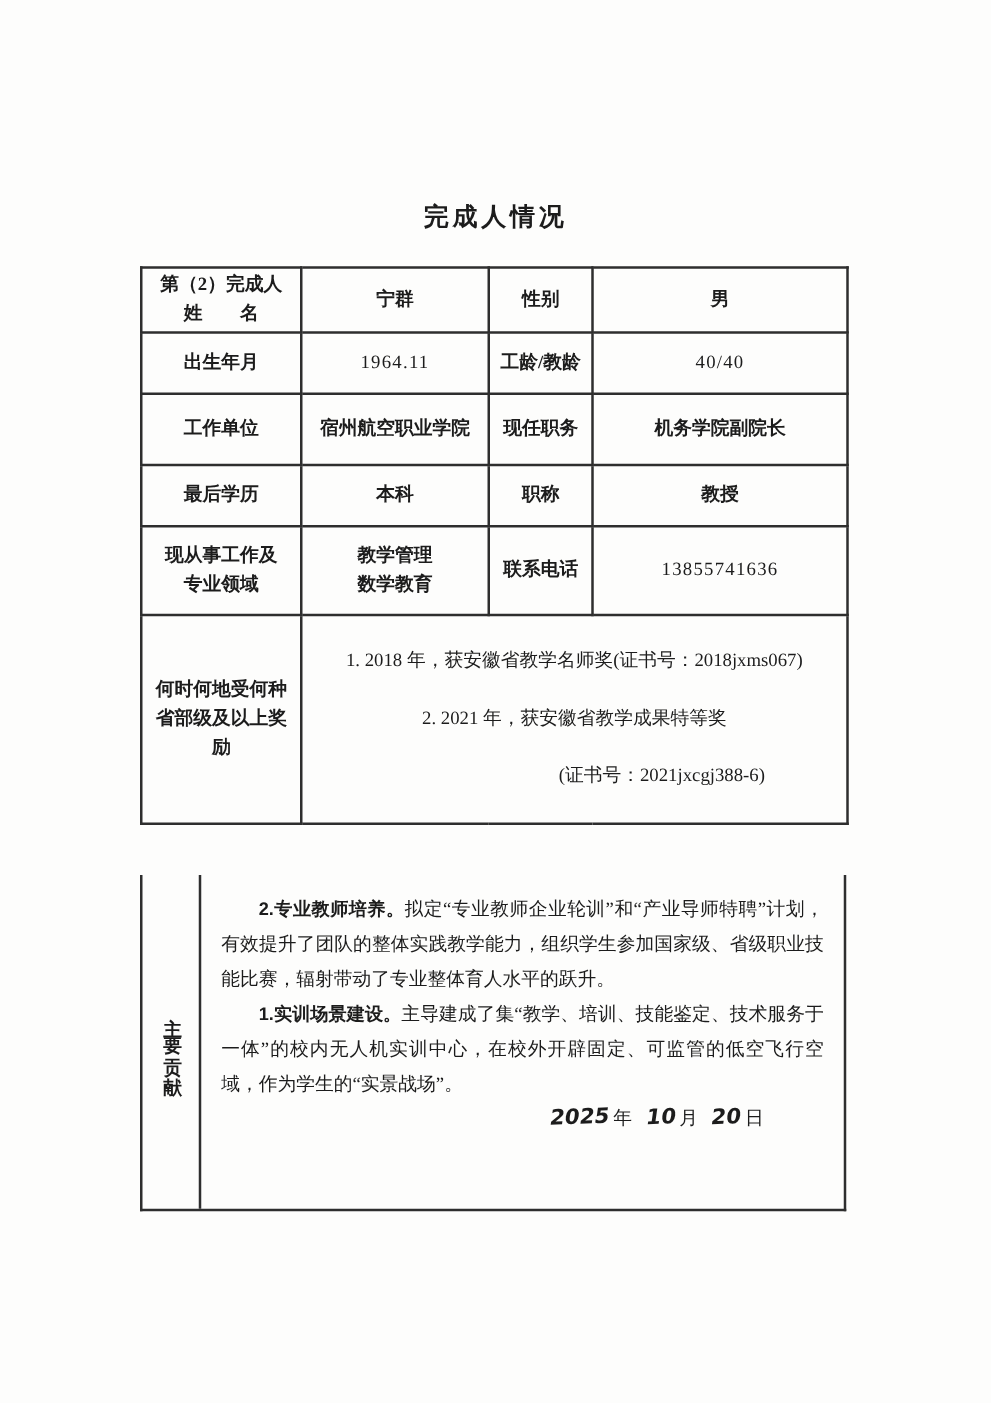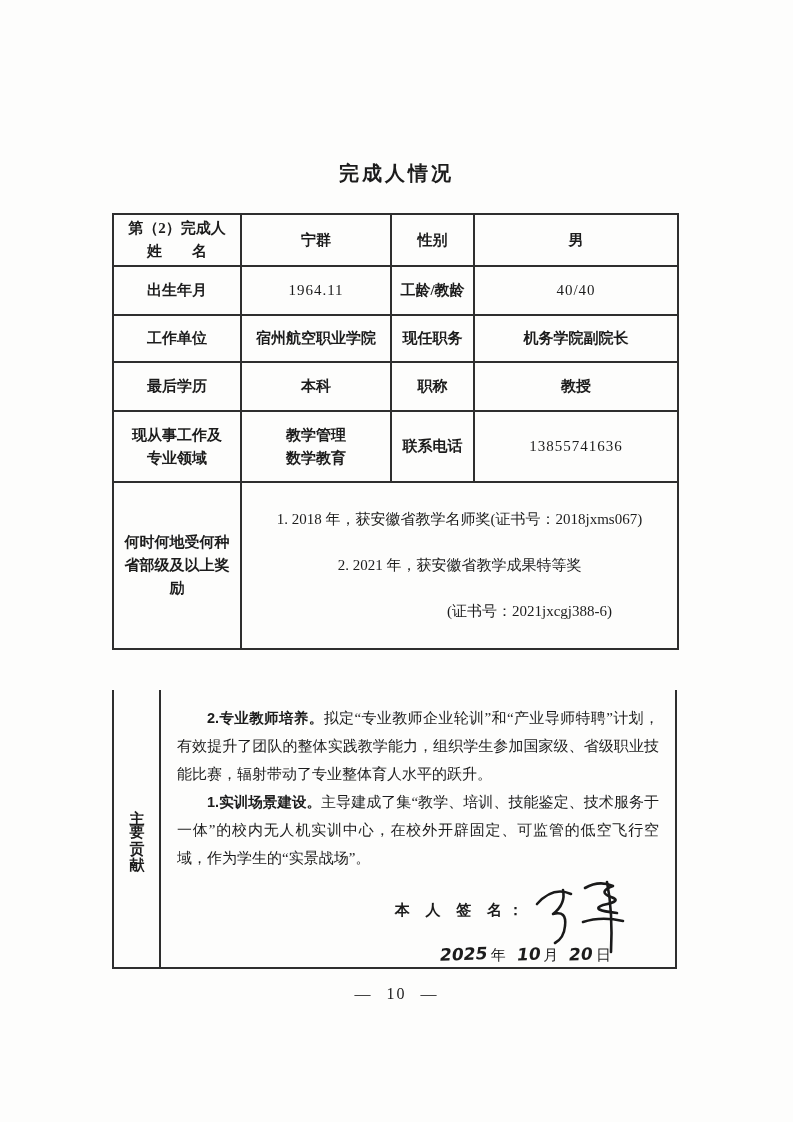--- a/index.html
+++ b/index.html
@@ -34,21 +34,21 @@
     text-align:center;vertical-align:middle;
     font-size:15px;
     padding:2px 4px;
     white-space:pre-line;
     line-height:23px;
   }
   td.lbl{font-weight:700;}
   td.val{font-weight:700;}
   td.val.num{font-weight:400;letter-spacing:1px;}
   tr.r1{height:52px;} tr.r2{height:46px;} tr.r3{height:49px;}
-  tr.r4{height:47px;} tr.r5{height:49px;} tr.r6{height:71px;} tr.r7{height:77px;}
+  tr.r4{height:57px;} tr.r5{height:49px;} tr.r6{height:71px;} tr.r7{height:77px;}
 
   td.awards{
     text-align:left;vertical-align:middle;
     padding:6px 8px 6px 12px;font-weight:400;
     line-height:28px;white-space:normal;
   }
   td.awards .aw-line{white-space:nowrap;}
   td.awards .indent{margin-left:140px;}
 
   .contrib{
@@ -170,34 +170,21 @@
         <span class="vtext">主要贡献</span>
       </div>
       <div class="contrib-body">
         <p>
           <span class="lead">2.专业教师培养。</span><span>拟定“专业教师企业轮训”和“产业导师特聘”计划，有效提升了团队的整体实践教学能力，组织学生参加国家级、省级职业技能比赛，辐射带动了专业整体育人水平的跃升。</span>
         </p>
         <p>
           <span class="lead">1.实训场景建设。</span><span>主导建成了集“教学、培训、技能鉴定、技术服务于一体”的校内无人机实训中心，在校外开辟固定、可监管的低空飞行空域，作为学生的“实景战场”。</span>
         </p>
 
-        <div class="sig-row">
-          <span class="sig-label">本 人 签 名：</span>
-          <svg class="sig-svg" width="104" height="86" viewBox="0 0 104 86" fill="none" xmlns="http://www.w3.org/2000/svg">
-            <g stroke="#1a1a1a" stroke-width="2.6" stroke-linecap="round" stroke-linejoin="round" fill="none">
-              <path d="M8 32 Q24 14 42 22"></path>
-              <path d="M34 18 Q37 32 24 42 Q38 38 36 54 Q35 66 26 71"></path>
-              <path d="M56 16 Q70 8 84 14 Q68 20 82 25 Q94 29 74 33 Q60 38 88 41"></path>
-              <path d="M54 50 Q72 44 94 49"></path>
-              <path d="M78 10 Q84 40 82 80"></path>
-            </g>
-          </svg>
-        </div>
         <div class="date-row">
           <span class="hw">2025</span><span class="date-unit">年</span><span class="hw">10</span><span class="date-unit">月</span><span class="hw">20</span><span class="date-unit">日</span>
         </div>
       </div>
     </div>
   </div>
 
-  <div class="page-number">— 10 —</div>
 
 </div>
 
 </body></html>

